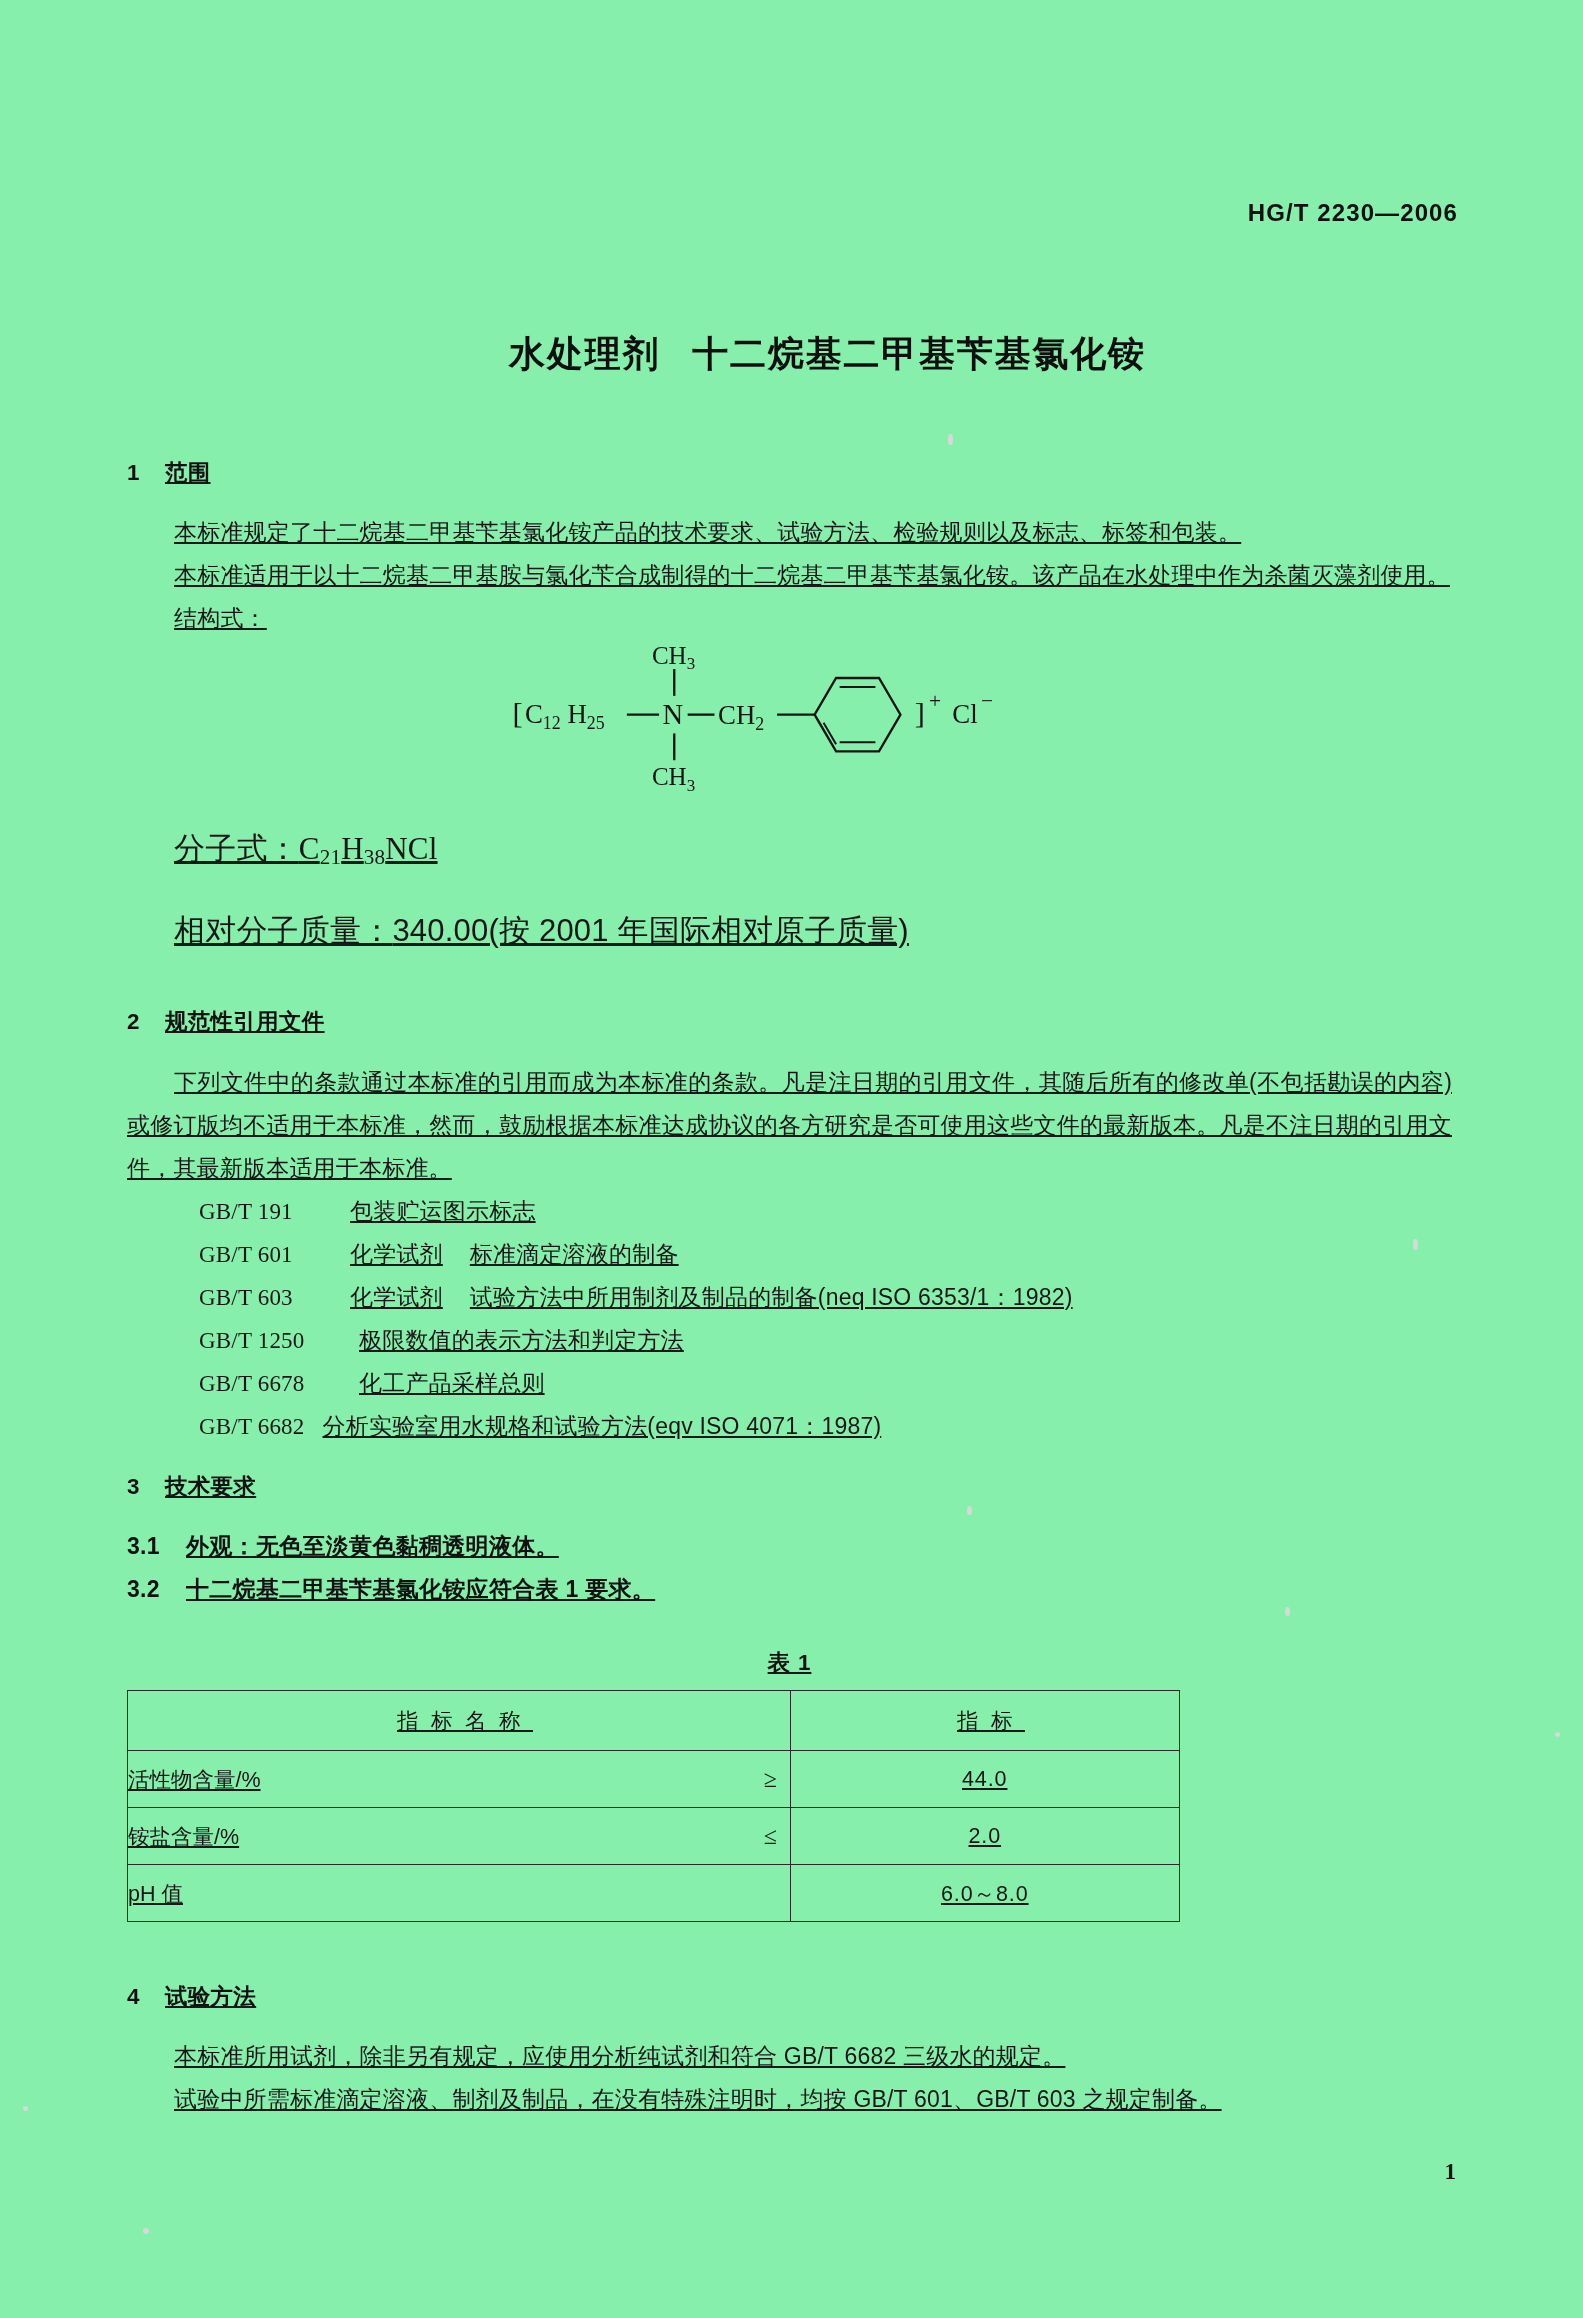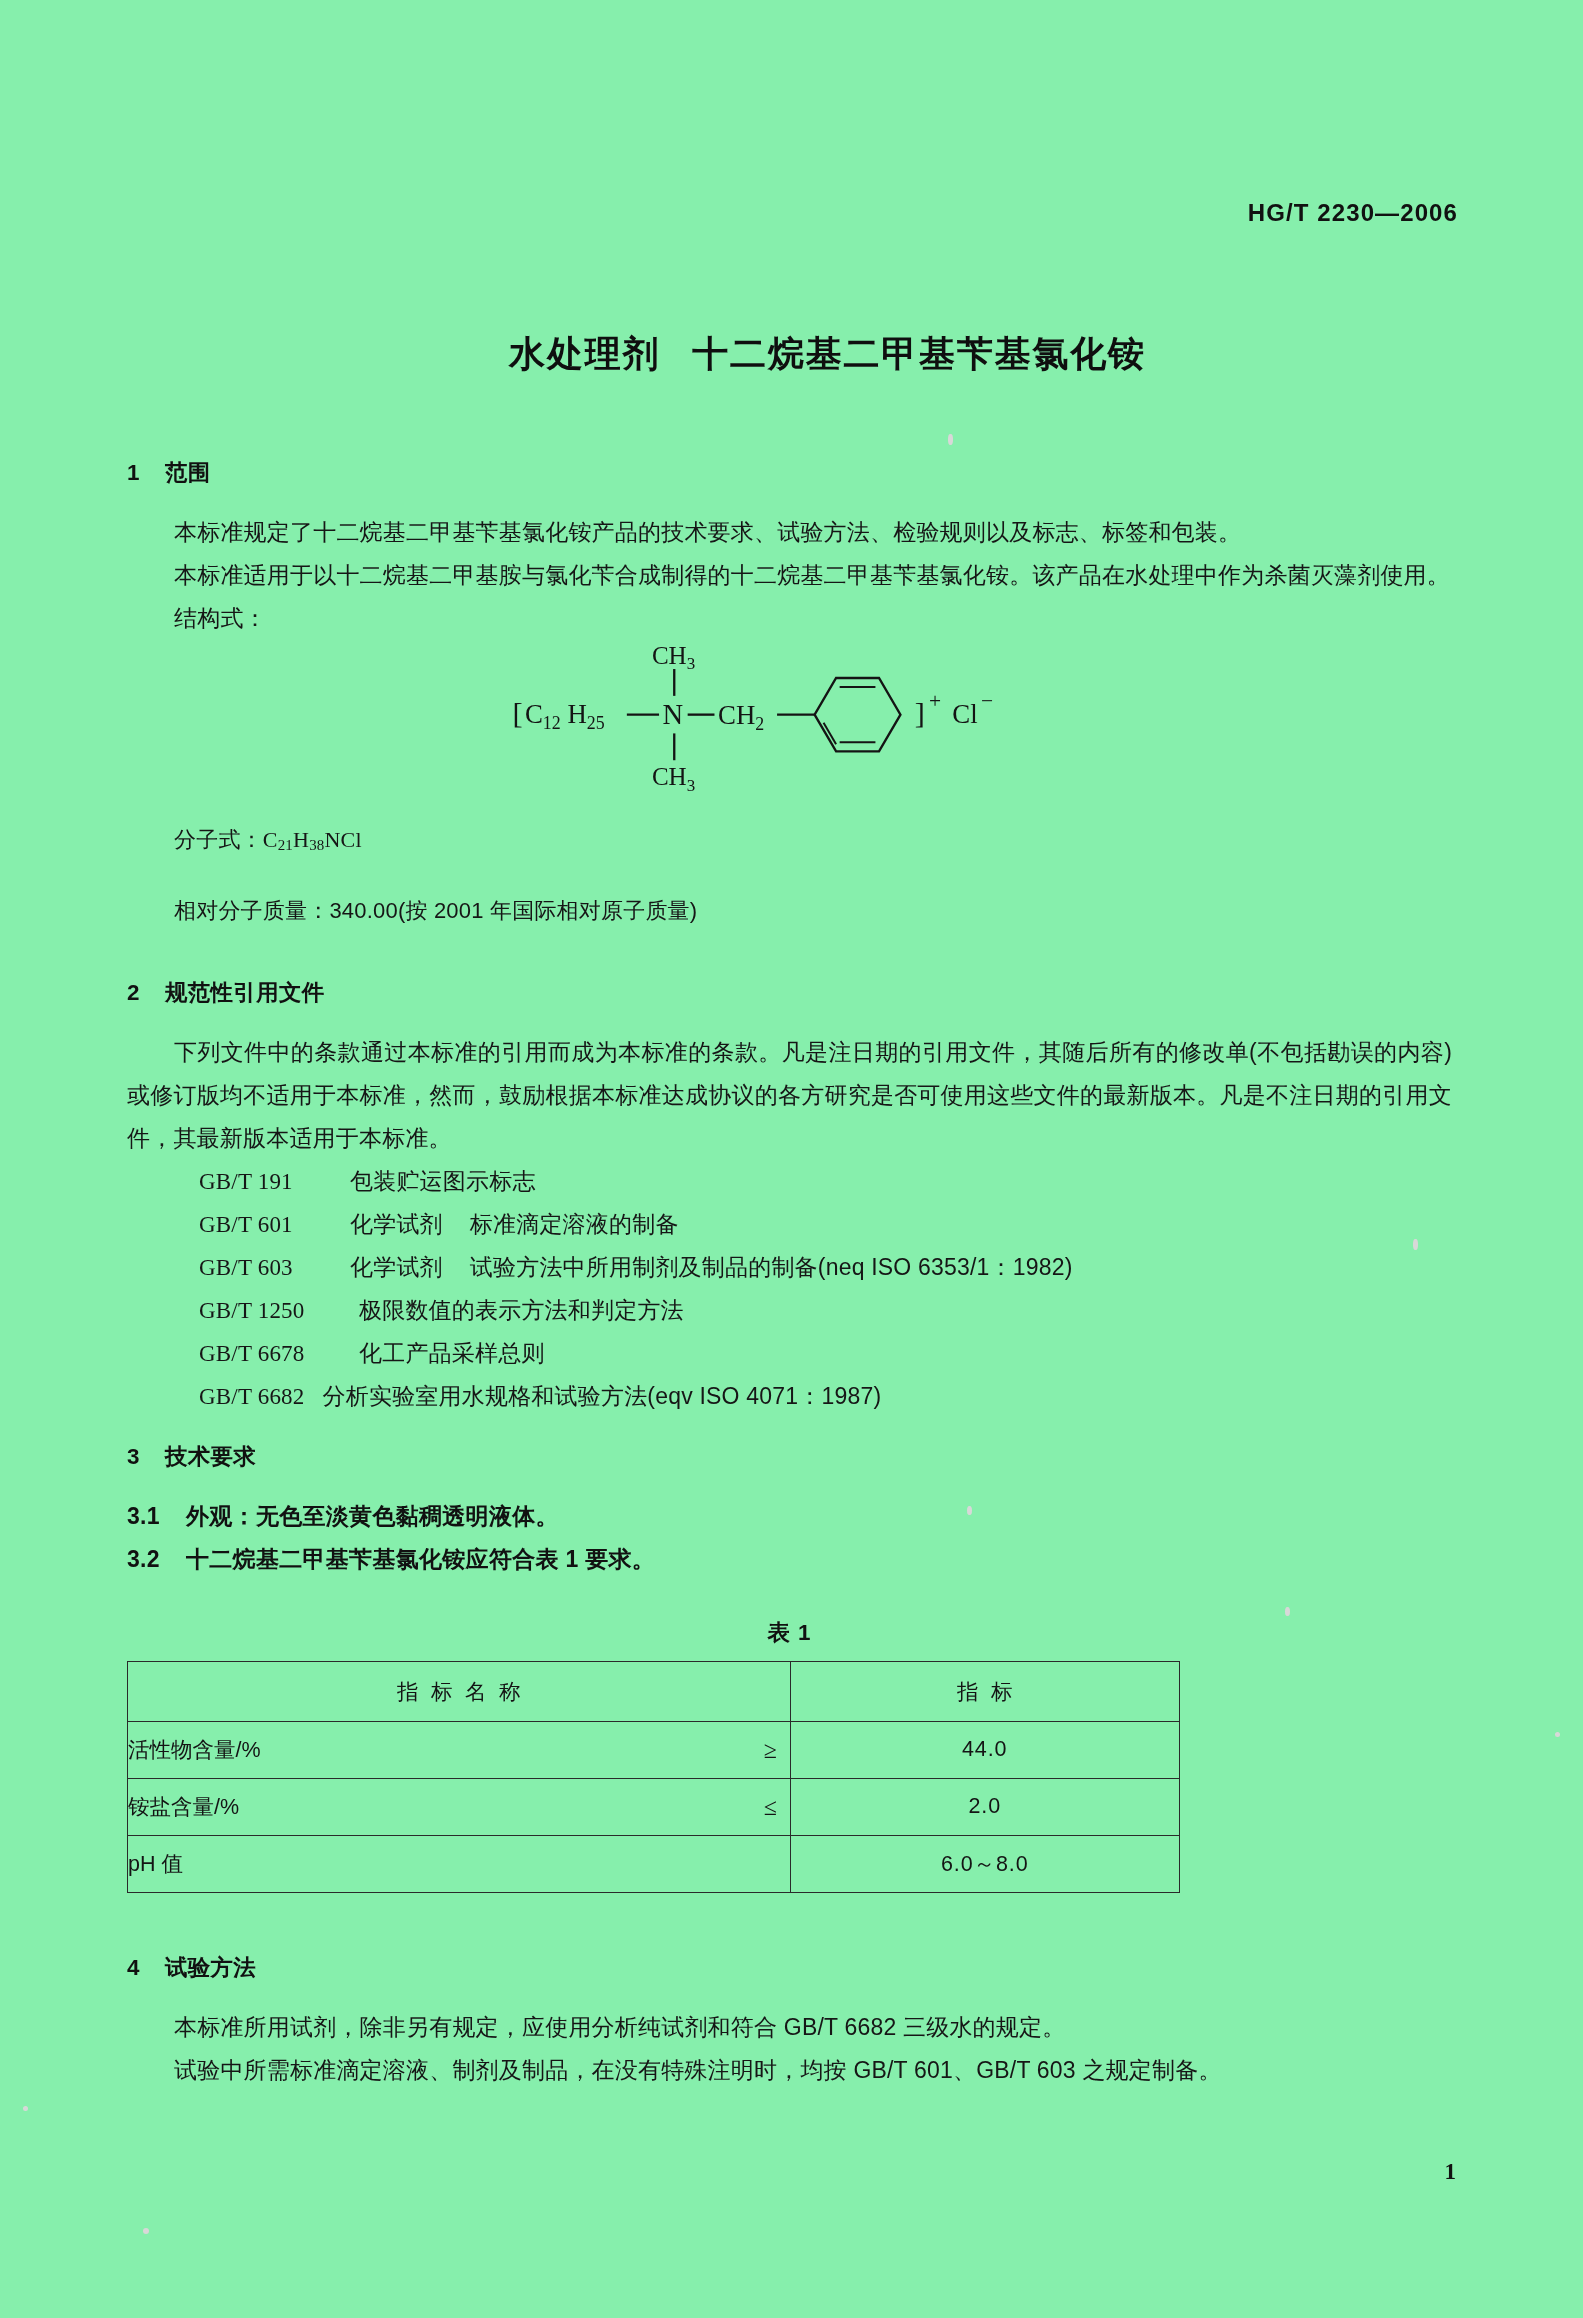--- a/index.html
+++ b/index.html
@@ -45,20 +45,21 @@
     padding-left: 36px;
   }
   .doc-title .gap { display: inline-block; width: 32px; }
 
   
   .content {
     position: absolute;
     left: 127px;
     top: 457px;
     width: 1325px;
+    text-decoration: underline;
   }
   .sec-head {
     font-family: "Liberation Sans", sans-serif;
     font-weight: bold;
     font-size: 22.4px;
     letter-spacing: 0.4px;
     color: #111;
     margin: 0 0 10.7px 0;
   }
   .sec-head .num { display: inline-block; min-width: 38px; }
@@ -119,21 +120,21 @@
   
   .struct-wrap {
     position: relative;
     height: 152px;
     margin-top: 3.6px;
   }
   .struct-svg { position: absolute; left: 385px; top: 0; }
 
   .formula {
     font-family: "Liberation Sans", sans-serif;
-    font-size: 22px;
+    font-size: 31px;
     line-height: 43px;
     padding-left: 47px;
     letter-spacing: 0.2px;
     color: #161616;
   }
   .formula .sernum { font-family: "Liberation Serif", serif; }
   sub { font-size: 0.68em; vertical-align: -0.22em; }
 
   
   .table-caption {

